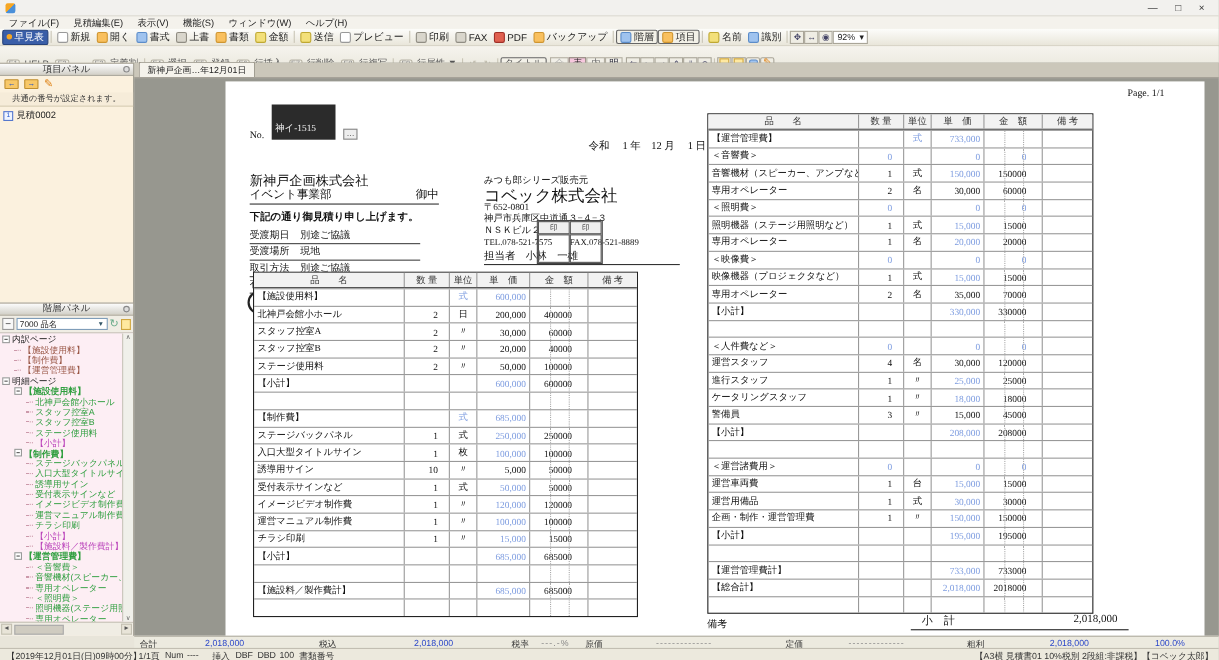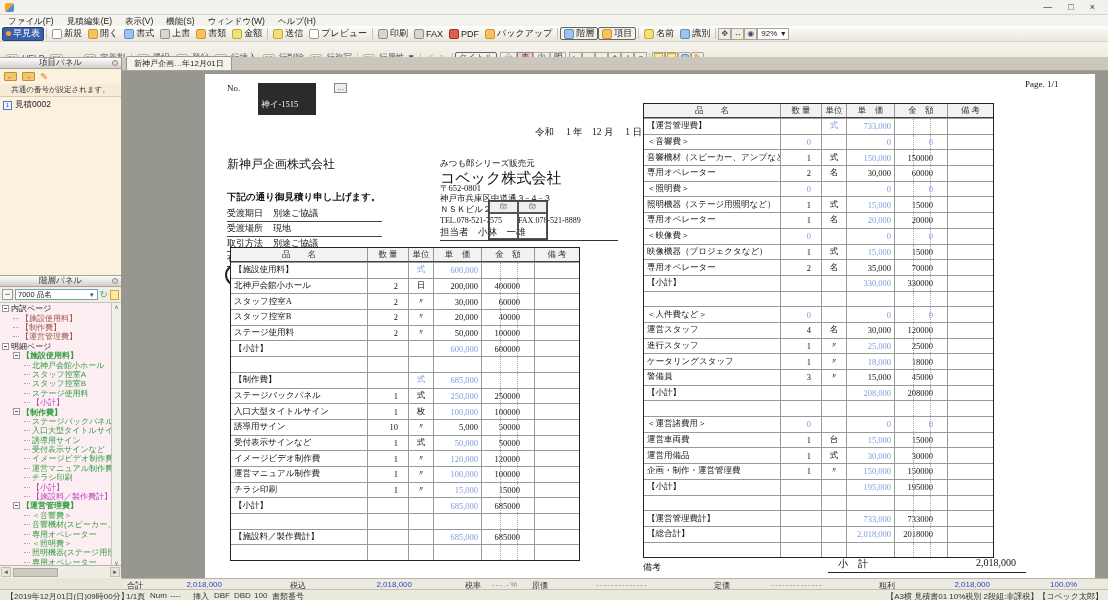--- a/index.html
+++ b/index.html
@@ -58,21 +58,21 @@
 .hthumb{width:45px;height:9px;background:#cfcbc0;border:1px solid #aaa;margin:0 2px}
 
 .docarea{position:absolute;left:122px;top:57px;width:1052px;height:521px;background:#97978f}
 .tabbar{height:14px;background:#cbc7ba;border-bottom:1px solid #a6a298;display:flex;align-items:flex-end;position:relative}
 .dtab{background:#f5f3ec;border:1px solid #9a968a;border-bottom:none;font-size:8px;padding:1px 7px;margin-left:4px;border-radius:2px 2px 0 0;color:#222}
 .tabclose{position:absolute;right:4px;top:1px;font-size:9px;color:#333}
 .dvscroll{position:absolute;right:0;top:14px;width:11px;height:507px;background:#e9e6dc;border-left:1px solid #b5b1a5;display:flex;flex-direction:column;justify-content:space-between;align-items:center;font-size:6px;color:#555}
 .paper{position:absolute;left:83px;top:17px;width:890px;height:504px;background:#fff;font-family:"Liberation Serif","DejaVu Serif",serif;color:#111}
 .abs{position:absolute}
 .pg{left:820px;top:5px;font-size:9px}
-.norow{left:22px;top:9px;display:flex;align-items:flex-start;gap:18px;font-size:9px}
+.norow{left:22px;top:21px;display:flex;align-items:flex-end;gap:7px;font-size:9px}
 .noval{background:#2b2b2b;color:#f5f5f5;font-size:8.5px;padding:16px 3px;min-width:58px;height:11px;line-height:11px}
 .nomore{border:1px solid #888;background:#eee;font-size:7px;line-height:8px;padding:0 2px;color:#333}
 .dtitle{left:122px;top:11px;font-size:20px;font-weight:bold;letter-spacing:9px;padding:1px 8px;background:#fff;box-shadow:4px 4px 0 #a8a8a8;white-space:nowrap}
 .ddate{left:330px;top:52px;font-size:9.5px}
 .cust1{left:22px;top:82px;font-size:12px}
 .cust2{left:22px;top:96px;width:172px;display:flex;justify-content:space-between;border-bottom:1px solid #333;font-size:10.5px;padding-bottom:1px}
 .greet{left:22px;top:117px;font-weight:bold;font-size:9.5px}
 .term{left:22px;width:155px;border-bottom:1px solid #444;font-size:9px;display:flex;gap:10px;padding-bottom:1px}
 .totalbox{left:20px;top:190px;width:214px;height:22px;border:2px solid #222;border-radius:12px;display:flex;align-items:center;justify-content:center;gap:10px;font-weight:bold}
 .totalbox .tl{font-size:11.5px}.totalbox .tv{font-size:12.5px;letter-spacing:1px}
@@ -452,20 +452,24 @@
 
     <div class="paper">
       <span class="abs pg">Page.  1/1</span>
       <div class="abs norow">
         <span>No.</span>
         <span class="noval">神イ-1515</span>
         <span class="nomore">…</span>
       </div>
       <div class="abs ddate">令和　 1 年　12 月　 1 日</div>
       <div class="abs cust1">新神戸企画株式会社</div>
+      <div class="abs cust2">
+        <span>イベント事業部</span>
+          <span>御中</span>
+      </div>
       <div class="abs greet">下記の通り御見積り申し上げます。</div>
       <div class="abs term" style="top:133px">
           <span>受渡期日</span>
           <span>別途ご協議</span>
         </div>
       <div class="abs term" style="top:148px">
           <span>受渡場所</span>
           <span>現地</span>
         </div>
       <div class="abs term" style="top:163px">

